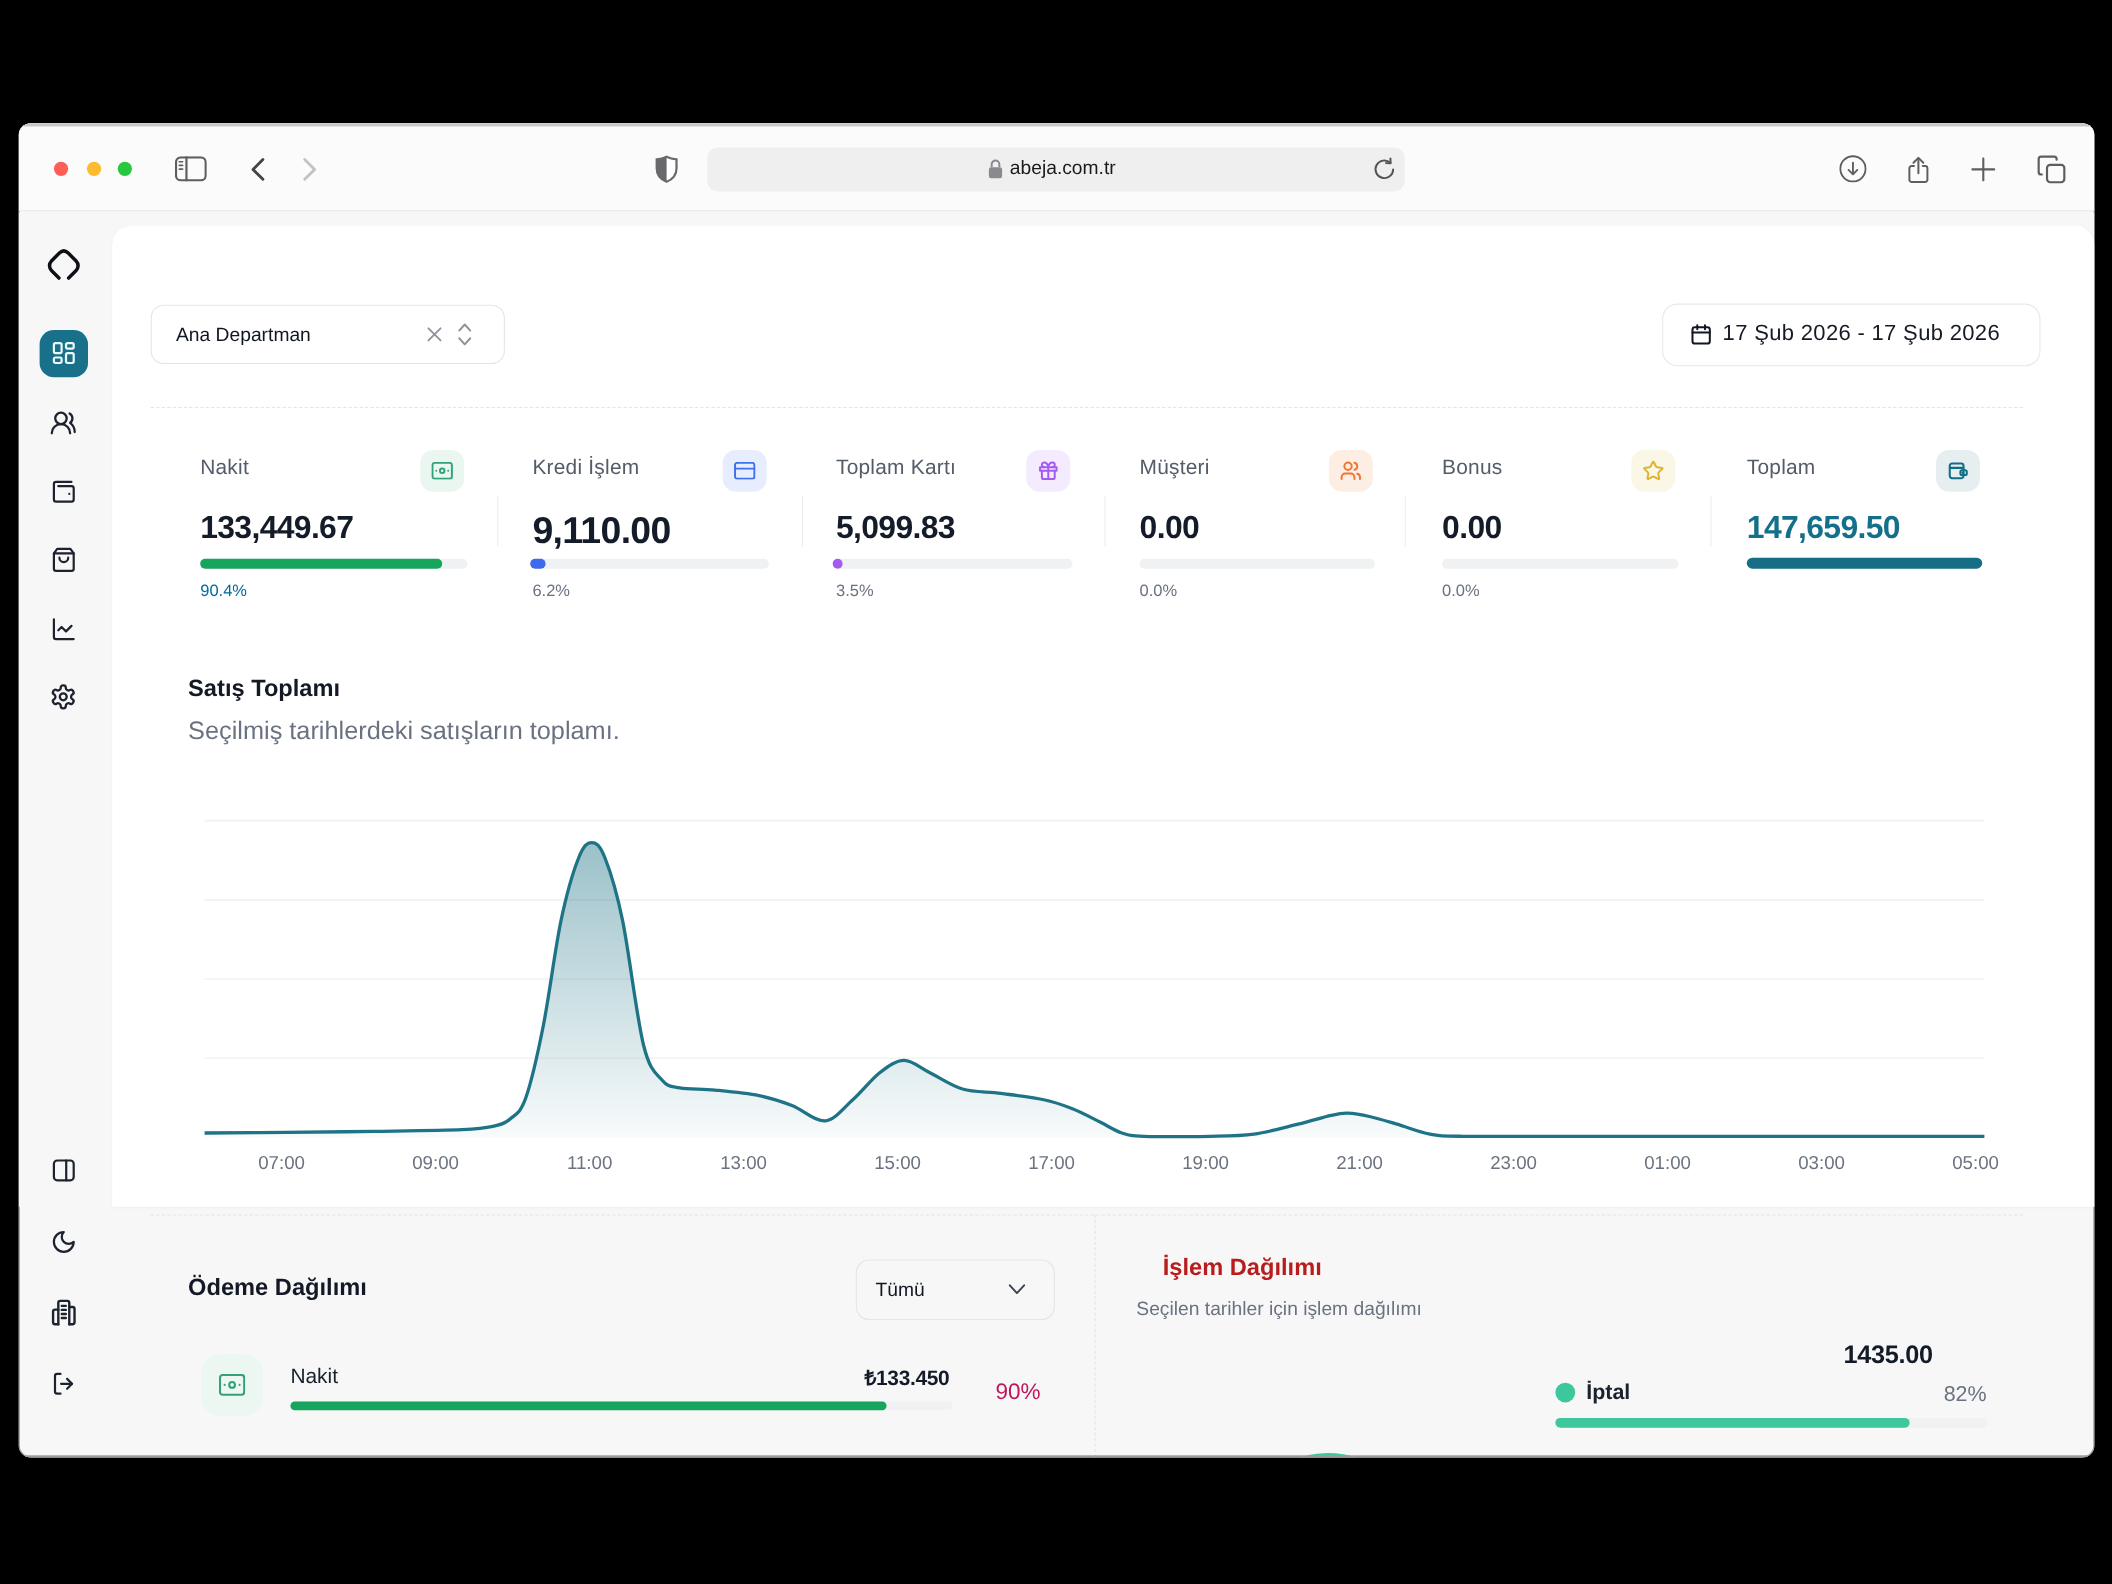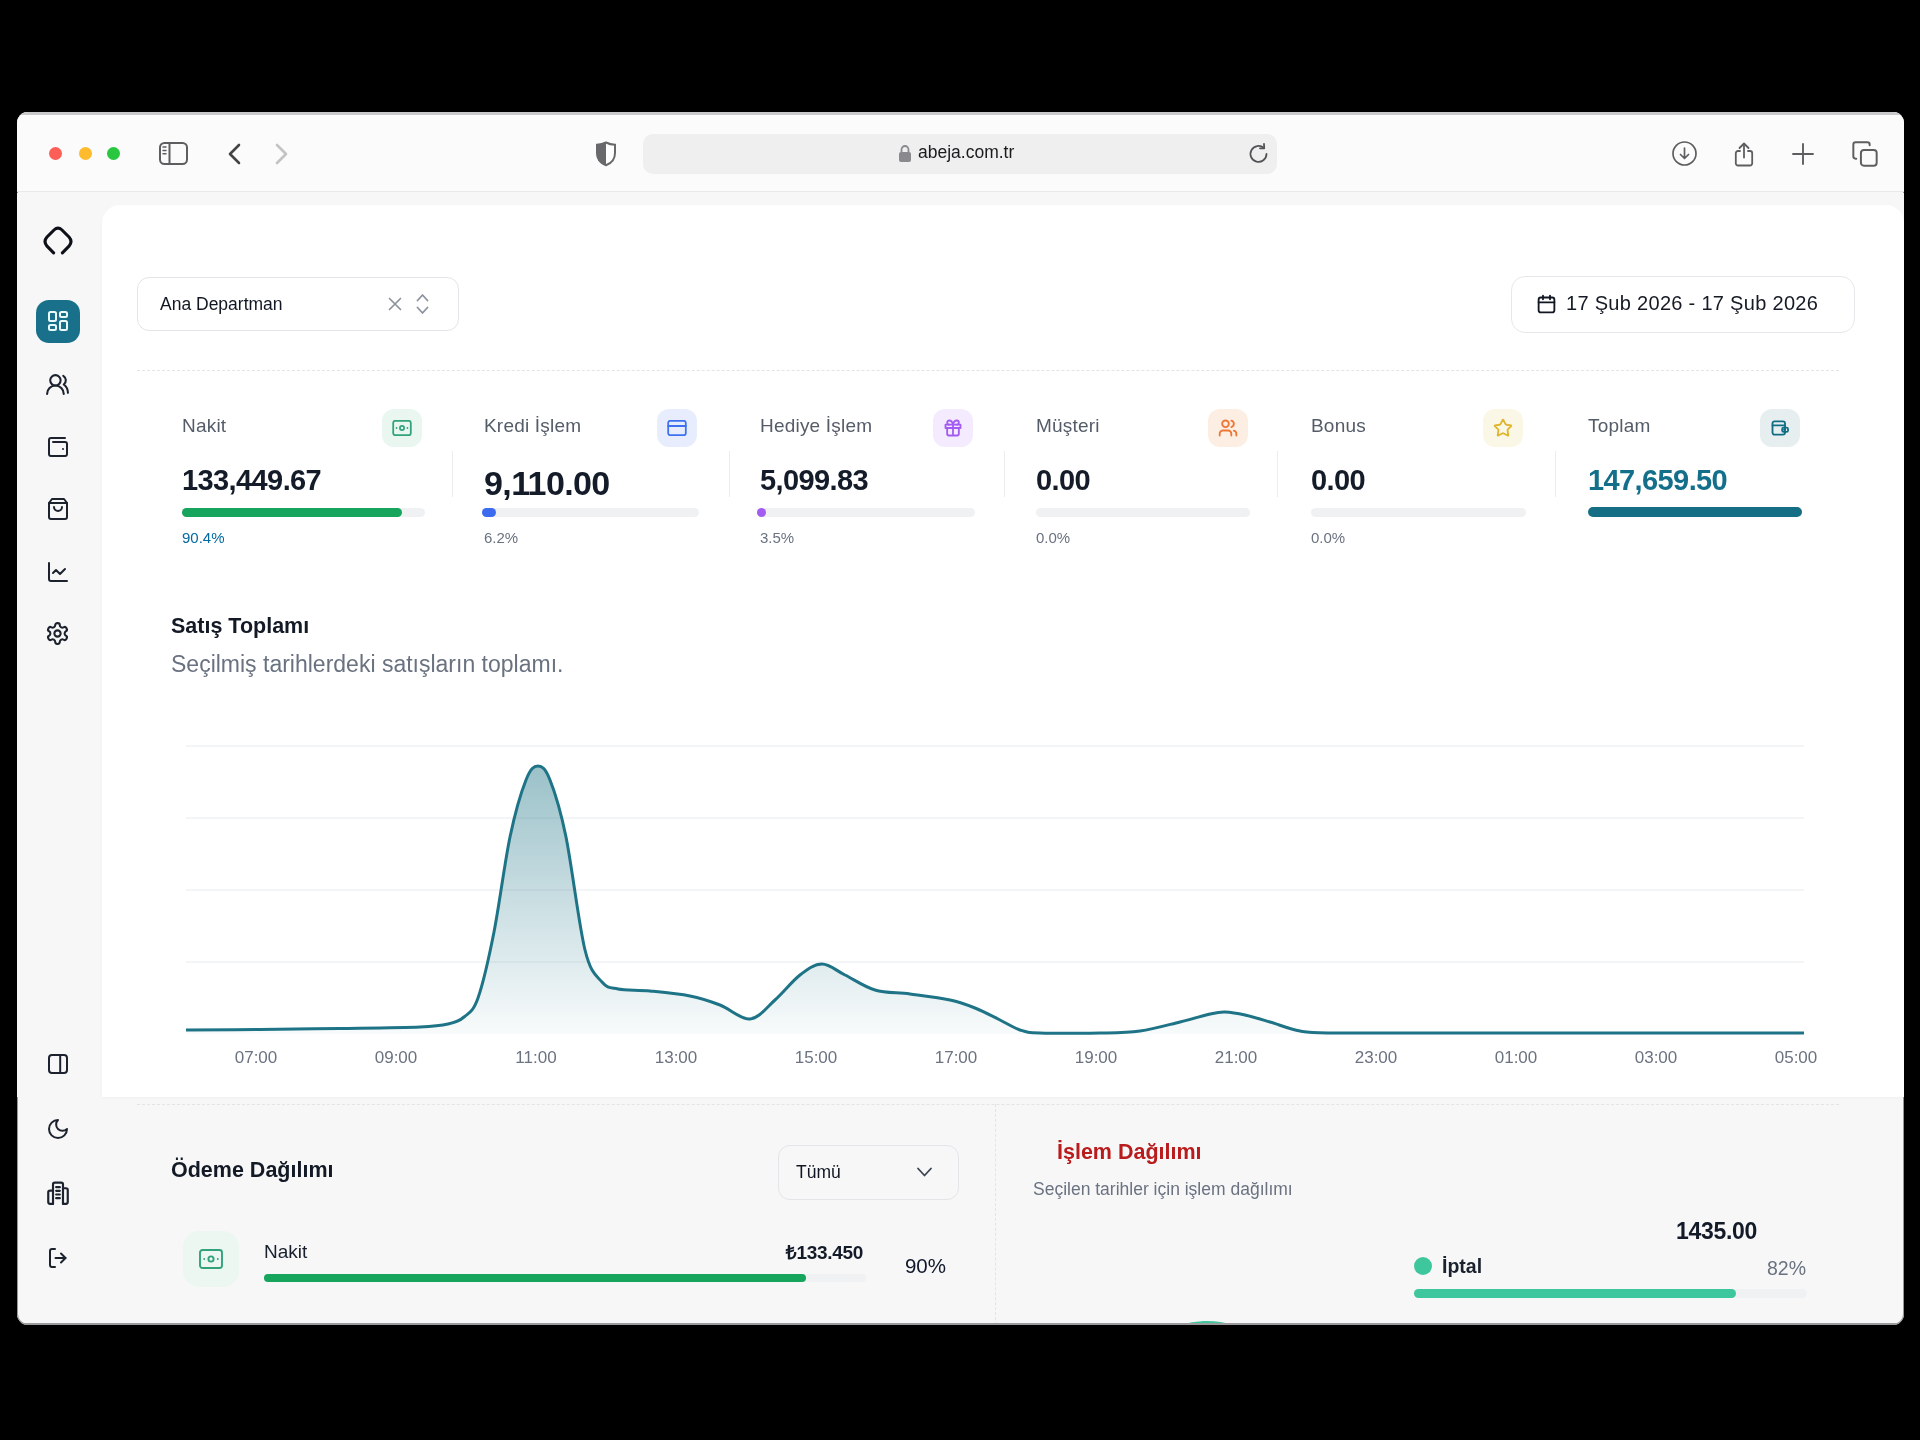--- a/index.html
+++ b/index.html
@@ -201,21 +201,21 @@
           <g stroke="#3e71ee" stroke-width="2.2" fill="none" stroke-linecap="round" stroke-linejoin="round">
             <rect x="1" y="1" width="22" height="18" rx="2.5"></rect>
             <path d="M1 7.5h22"></path>
           </g>
         </svg>
       <div class="abs" style="left:382px;top:259px;font-size:34px;font-weight:bold;color:#151c29;letter-spacing:-0.6px;">9,110.00</div>
       <div class="abs" style="left:380px;top:303px;width:217px;height:9px;border-radius:4.5px;background:#f0f1f2;"></div>
       <div class="abs" style="left:380px;top:303px;width:14px;height:9px;border-radius:4.5px;background:#3d6bf0;"></div>
       <div class="abs" style="left:382px;top:324px;font-size:15px;color:#6a7280;">6.2%</div>
 
-      <div class="abs" style="left:658px;top:210px;font-size:19px;letter-spacing:0.2px;color:#545c68;">Hediye İşlem</div>
+      <div class="abs" style="left:658px;top:210px;font-size:19px;letter-spacing:0.2px;color:#545c68;">Toplam Kartı</div>
       <div class="abs" style="left:831px;top:204px;width:40px;height:38px;border-radius:12px;background:#f4ebfe;"></div>
       <svg class="abs" style="left:841px;top:213px" width="20" height="20" viewBox="0 0 24 24">
           <g stroke="#a35cf1" stroke-width="2.2" fill="none" stroke-linecap="round" stroke-linejoin="round">
             <rect x="3" y="8" width="18" height="4"></rect>
             <path d="M12 8v13M19 12v7a2 2 0 0 1-2 2H7a2 2 0 0 1-2-2v-7M7.5 8a2.5 2.5 0 0 1 0-5C11 3 12 8 12 8s1-5 4.5-5a2.5 2.5 0 0 1 0 5"></path>
           </g>
         </svg>
       <div class="abs" style="left:658px;top:259px;font-size:29px;font-weight:bold;color:#151c29;letter-spacing:-0.6px;">5,099.83</div>
       <div class="abs" style="left:655px;top:303px;width:218px;height:9px;border-radius:4.5px;background:#f0f1f2;"></div>
       <div class="abs" style="left:655px;top:303px;width:9px;height:9px;border-radius:4.5px;background:#a35cf1;"></div>
@@ -303,21 +303,21 @@
       <div class="abs" style="left:81px;top:1026px;width:56px;height:56px;border-radius:16px;background:#edf7f1;"></div>
       <svg class="abs" style="left:97px;top:1044px" width="24" height="20" viewBox="0 0 24 20">
           <g stroke="#31a27c" stroke-width="1.9" fill="none" stroke-linecap="round" stroke-linejoin="round">
             <rect x="1" y="1" width="22" height="18" rx="2.5"></rect>
             <circle cx="12" cy="10" r="2.6"></circle>
             <path d="M5.2 10h.01M18.8 10h.01"></path>
           </g>
         </svg>
       <div class="abs" style="left:162px;top:1036px;font-size:19px;color:#18202d;">Nakit</div>
       <div class="abs" style="left:561px;top:1034px;width:200px;text-align:right;font-size:19px;font-weight:bold;color:#141b28;letter-spacing:-0.3px;">₺133.450</div>
-      <div class="abs" style="left:744px;top:1049px;width:100px;text-align:right;font-size:20.5px;color:#0f172a;">90%</div>
+      <div class="abs" style="left:744px;top:1049px;width:100px;text-align:right;font-size:20.5px;color:#be185d;">90%</div>
       <div class="abs" style="left:162px;top:1069px;width:602px;height:8px;border-radius:4px;background:#f0f1f2;"></div>
       <div class="abs" style="left:162px;top:1069px;width:542px;height:8px;border-radius:4px;background:#17a45c;"></div>
 
       <div class="abs" style="left:955px;top:935px;font-size:21.5px;font-weight:bold;color:#b91c1c;">İşlem Dağılımı</div>
       <div class="abs" style="left:931px;top:974px;font-size:17.5px;color:#6a7280;">Seçilen tarihler için işlem dağılımı</div>
       <div class="abs" style="left:1312px;top:1052px;width:18px;height:18px;border-radius:50%;background:#3ec79c;"></div>
       <div class="abs" style="left:1340px;top:1050px;font-size:19.5px;font-weight:bold;color:#1a222e;">İptal</div>
       <div class="abs" style="left:1455px;top:1013px;width:200px;text-align:right;font-size:23px;font-weight:bold;color:#141b28;letter-spacing:-0.3px;">1435.00</div>
       <div class="abs" style="left:1624px;top:1052px;width:80px;text-align:right;font-size:19.5px;color:#6a7280;">82%</div>
       <div class="abs" style="left:1312px;top:1084px;width:393px;height:9px;border-radius:4.5px;background:#f0f1f2;"></div>

